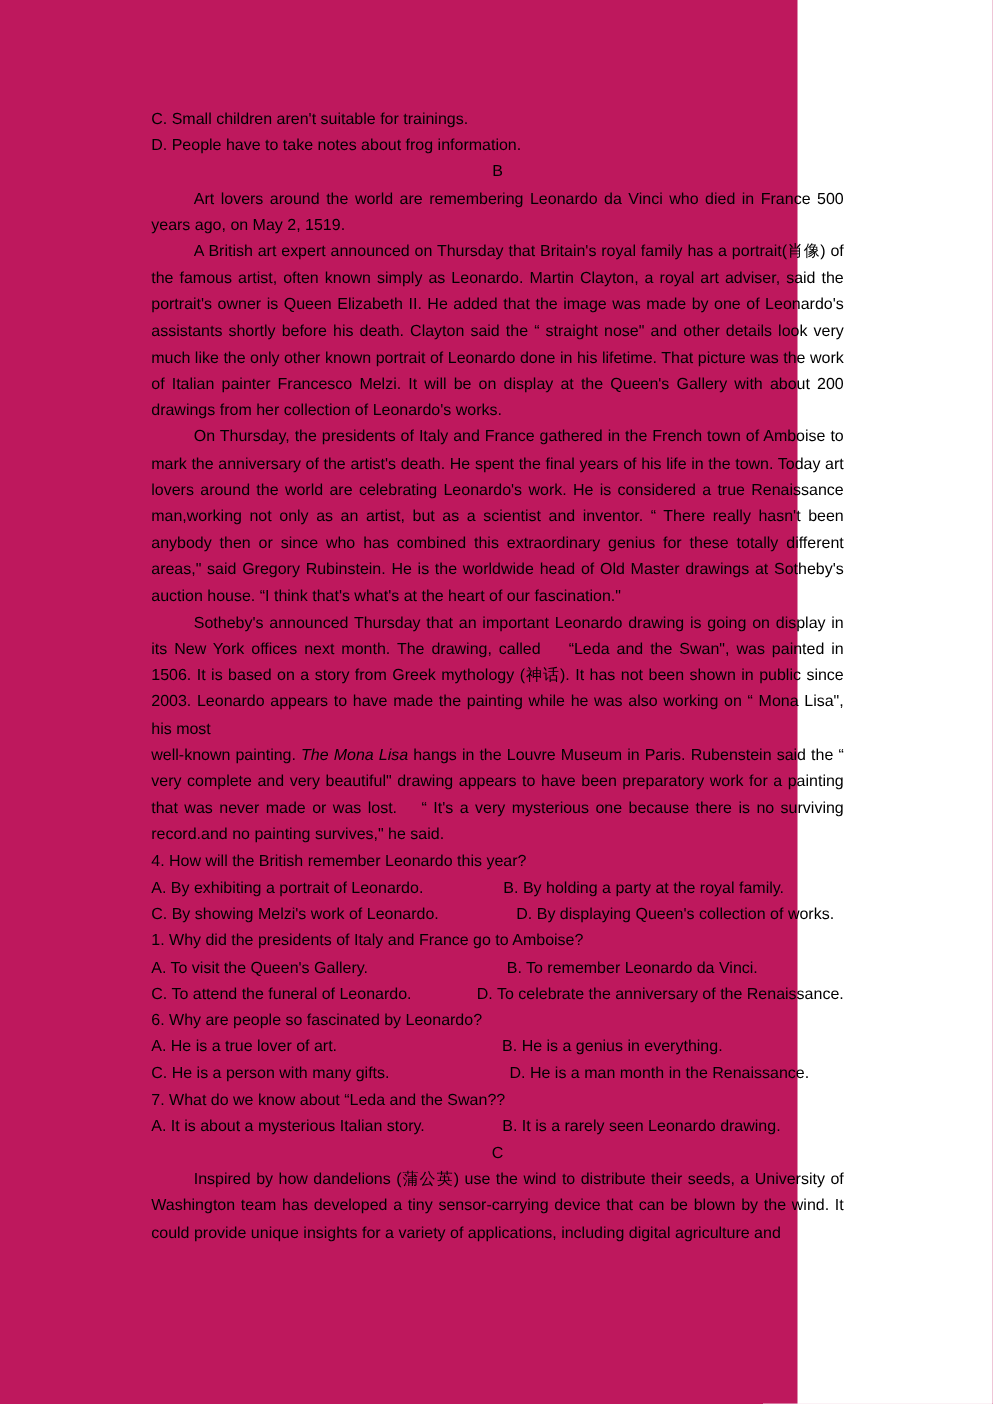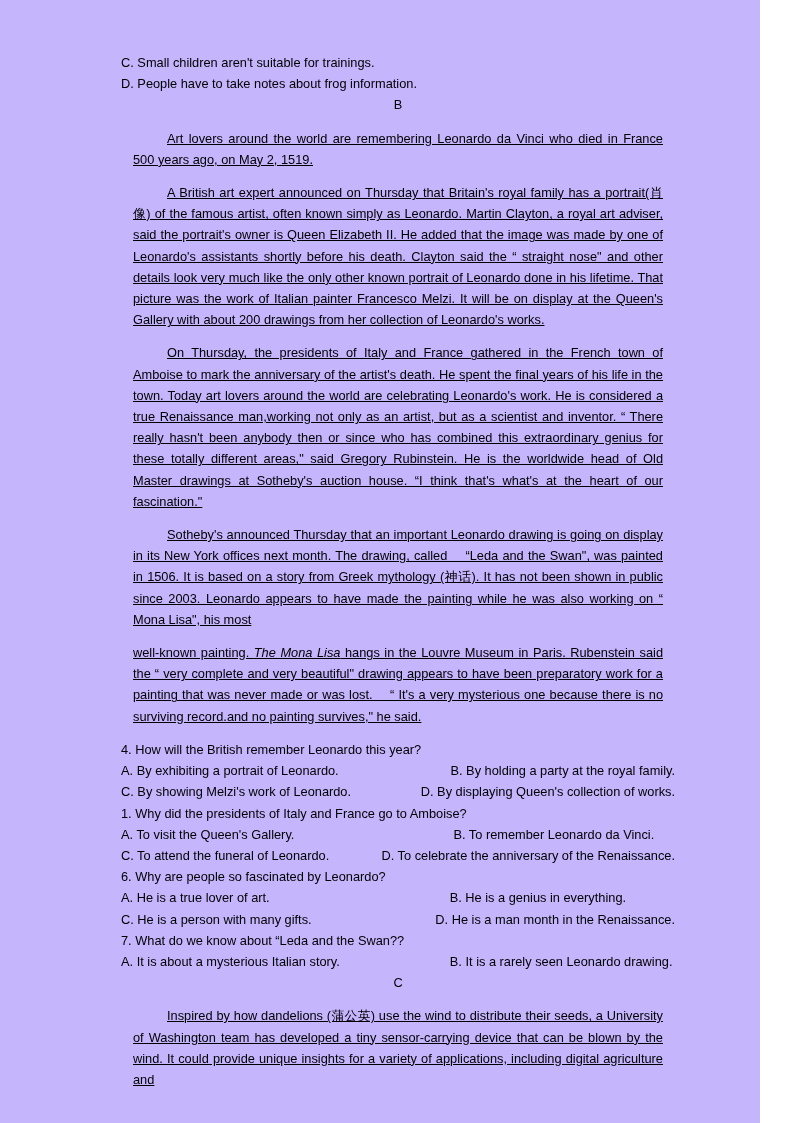--- a/index.html
+++ b/index.html
@@ -10,39 +10,38 @@
   }
   body {
     width: 794px;
     height: 1123px;
     font-family: "Liberation Sans", sans-serif;
     color: #000000;
     -webkit-font-smoothing: antialiased;
   }
   .page {
     position: relative;
-    width: 760px;
+    width: 638px;
     height: 1123px;
     box-sizing: border-box;
-    padding: 52px 119px 0 121px;
-    background: #c4b5fd;
+    padding: 84px 119px 0 121px;
+    background: #be185d;
   }
   .doc {
     width: 554px;
     font-size: 12.8px;
     line-height: 21.2px;
   }
   
   .para {
-    margin: 12px;
+    margin: 0;
     text-align: justify;
     text-justify: inter-word;
     text-indent: 34px;
     hyphens: none;
-    text-decoration: underline;
   }
   .para.no-indent { text-indent: 0; }
   
   .line {
     margin: 0;
     text-align: left;
     white-space: pre;
   }
   .line.wrapnormal { white-space: normal; }
   
@@ -52,21 +51,21 @@
     letter-spacing: 0;
   }
   .italic { font-style: italic; }
   
   .opt-row {
     margin: 0;
     display: flex;
     align-items: flex-end;
   }
   .opt-a { flex: 0 0 auto; }
-  .opt-b { flex: 0 0 auto; margin-left: 48px; }
+  .opt-b { flex: 0 0 auto; }
   
 </style>
 </head>
 <body>
 
 <div class="page">
   <div class="doc">
 
     <p class="line">C. Small children aren't suitable for trainings.</p>
     <p class="line">D. People have to take notes about frog information.</p>

